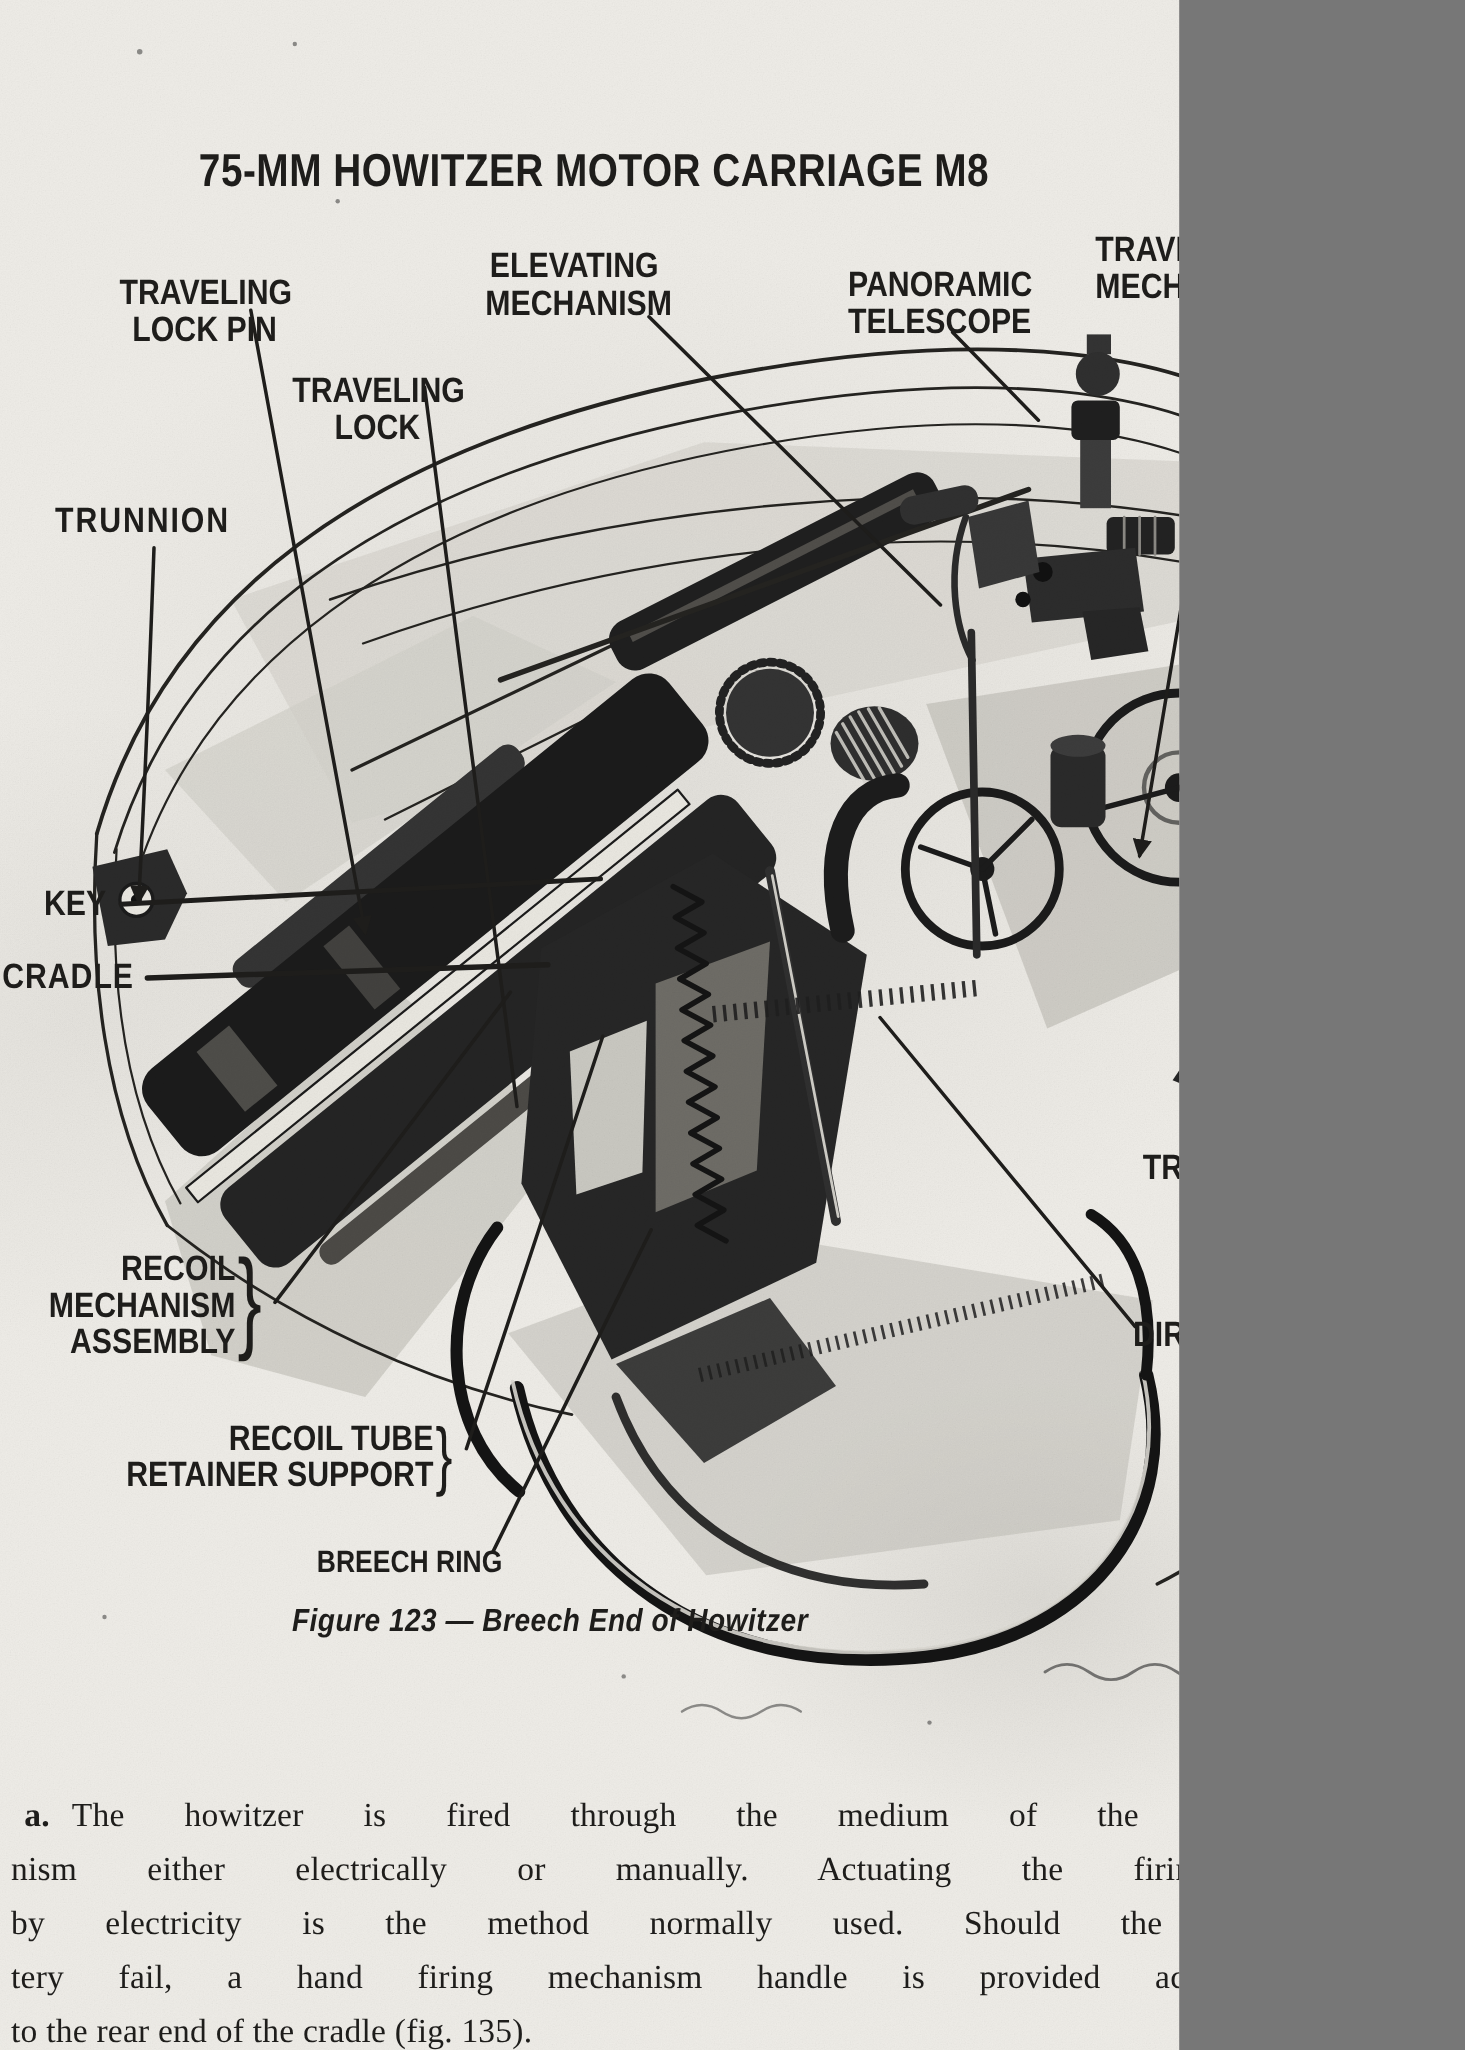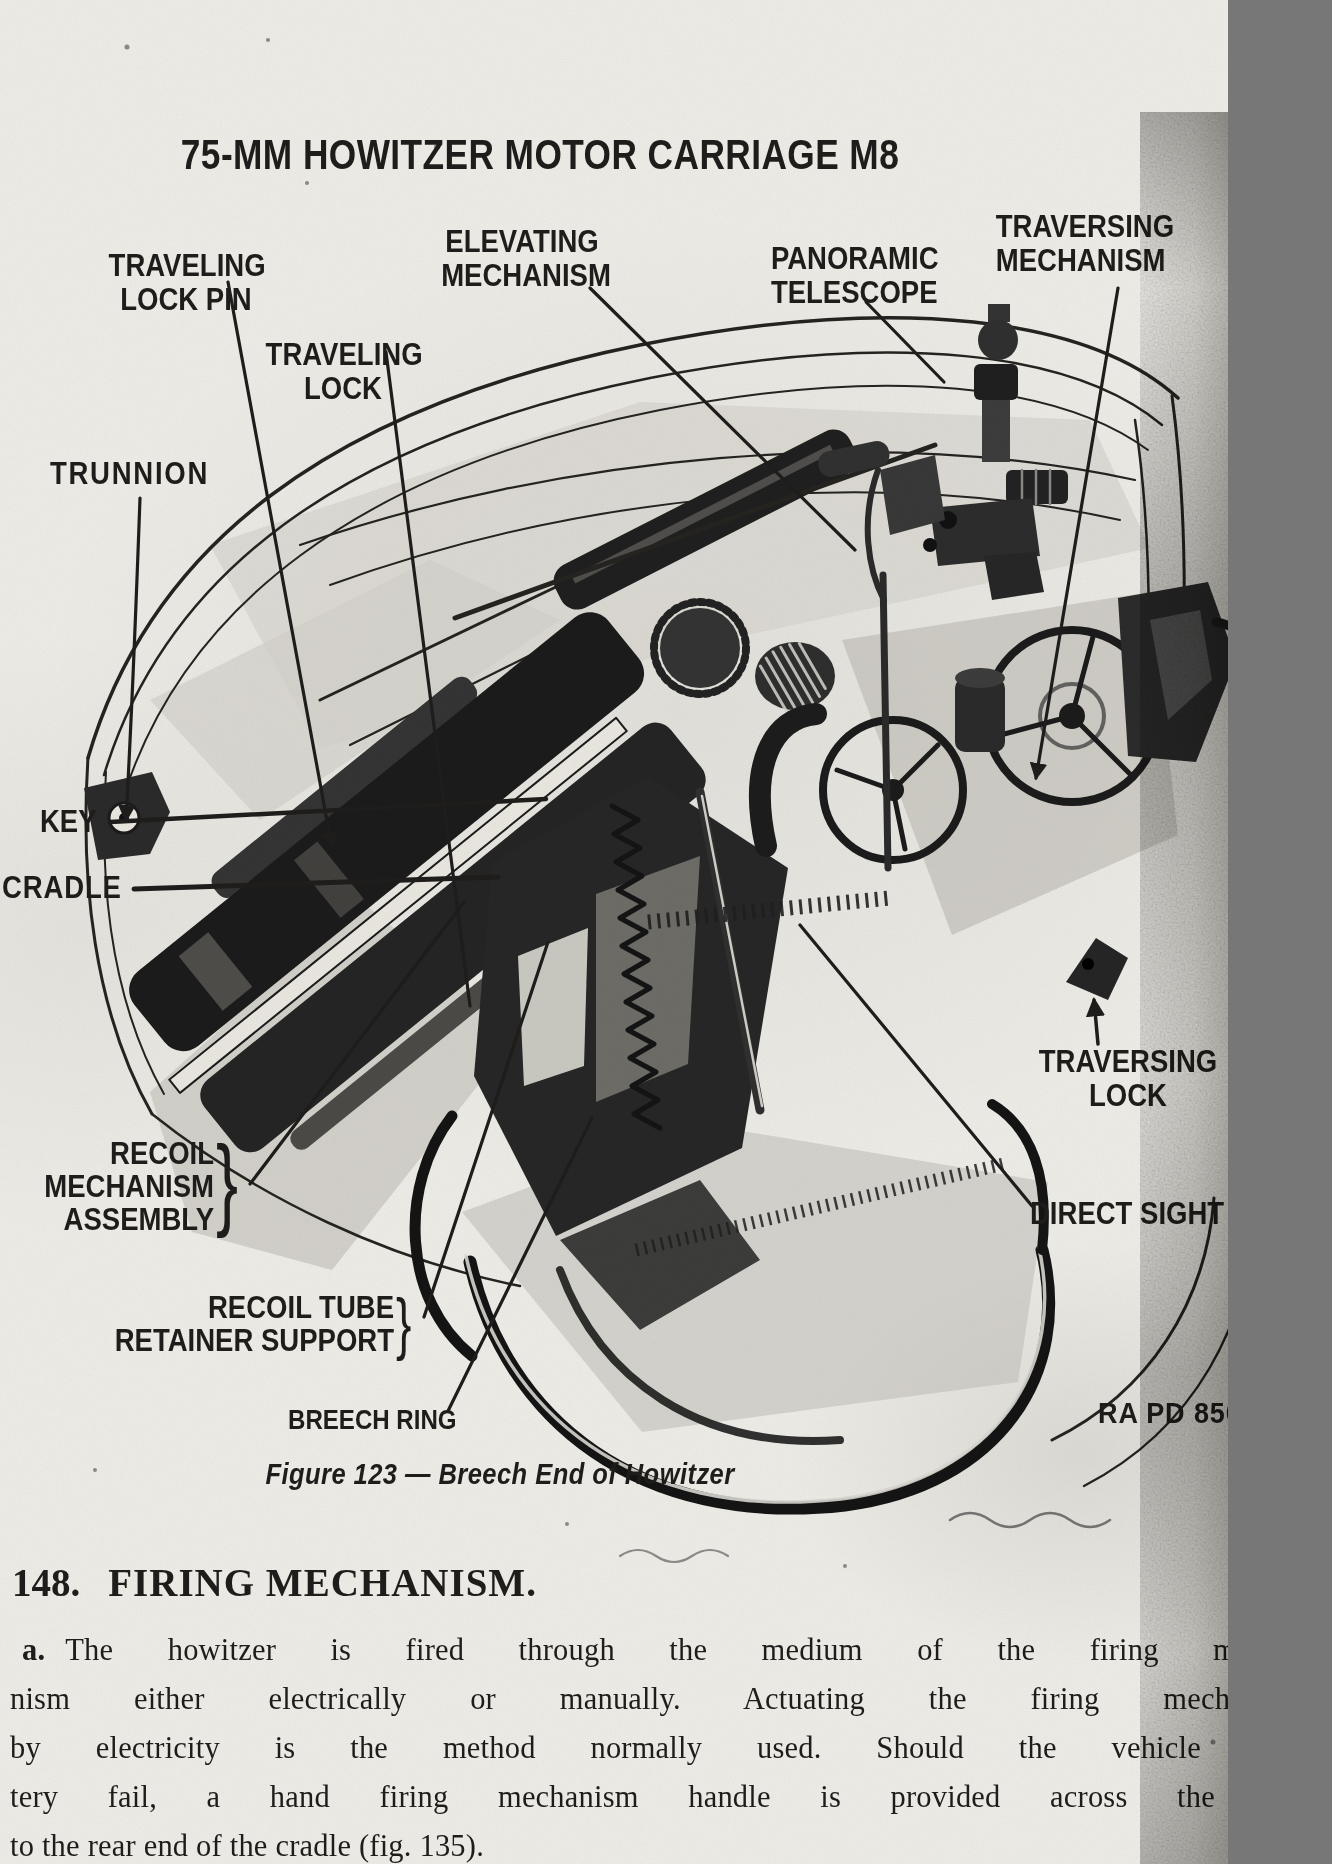--- a/index.html
+++ b/index.html
@@ -1,17 +1,17 @@
 <!DOCTYPE html>
 <html><head>
 <meta charset="utf-8">
 <style>
   html,body{margin:0;padding:0;background:#777;}
   .page{
-    position:relative; width:1228px; height:1864px; overflow:hidden;
+    position:relative; width:1072px; height:1864px; overflow:hidden;
     background:
       radial-gradient(900px 700px at 55% 38%, rgba(118,116,108,0.10), transparent 70%),
       radial-gradient(520px 420px at 6% 50%, rgba(118,116,108,0.08), transparent 70%),
       radial-gradient(420px 300px at 88% 78%, rgba(110,108,100,0.14), transparent 70%),
       #eeece7;
     font-family:"Liberation Sans", sans-serif; color:#1e1d1b;
   }
   .art{position:absolute;left:0;top:0;width:1332px;height:1864px;}
   .hdr{
     position:absolute; left:70px; top:131px; width:940px; text-align:center;
@@ -286,23 +286,20 @@
   <div class="fig-label lefto small" style="left:288px;top:1403px">BREECH RING</div>
   <div class="fig-label center" style="left:1023px;top:1044px;width:210px">
     <span class="ll">TRAVERSING</span>
     <span class="ll">LOCK</span>
   </div>
   <div class="fig-label lefto" style="left:1030px;top:1196px">DIRECT SIGHT</div>
 
   <div class="credit">RA PD 85040</div>
   <div class="caption">Figure 123 — Breech End of Howitzer</div>
 
-  <div class="sec">
-    <span class="num">148.</span><span class="sec-t">FIRING MECHANISM.</span>
-  </div>
 
   <div class="body-text">
     <div class="bline first">
       <span class="a-lab">a.</span><span>The howitzer is fired through the medium of the firing mecha-</span>
     </div>
     <div class="bline">nism either electrically or manually. Actuating the firing mechanism</div>
     <div class="bline">by electricity is the method normally used. Should the vehicle bat-</div>
     <div class="bline">tery fail, a hand firing mechanism handle is provided across the top</div>
     <div class="bline last">to the rear end of the cradle (fig. 135).</div>
   </div>

